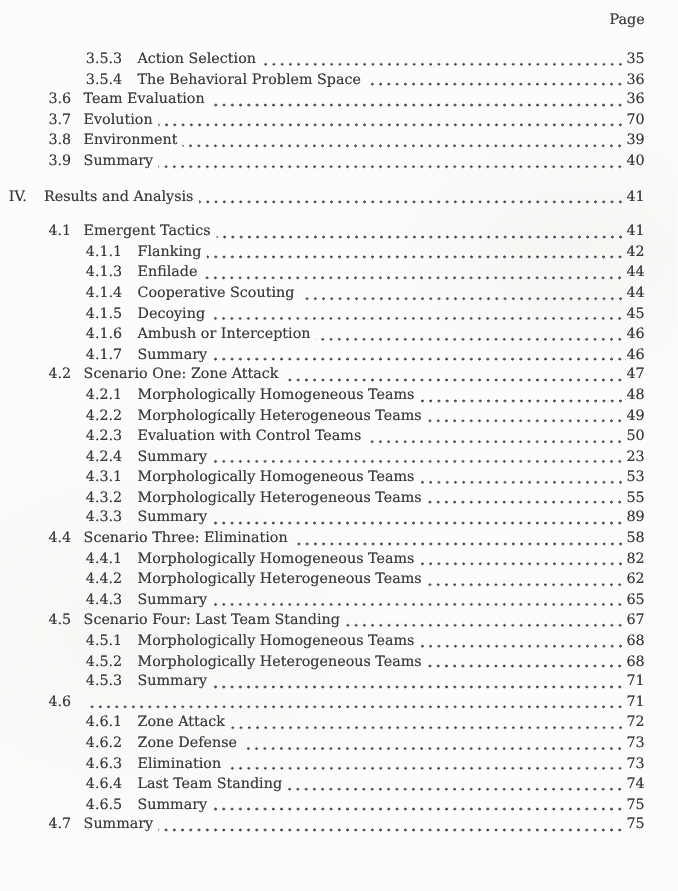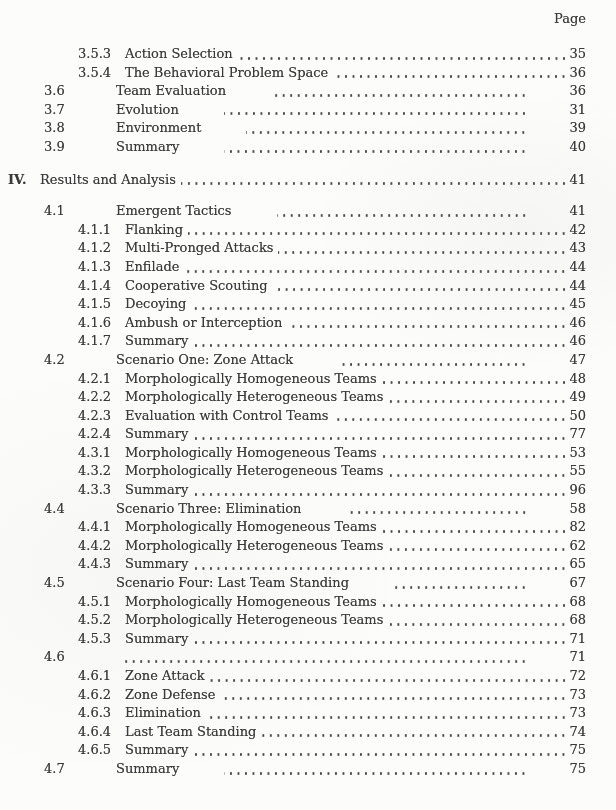--- a/index.html
+++ b/index.html
@@ -54,22 +54,22 @@
     background-size:7.5px 3px;
     background-repeat:repeat-x;
     background-position:right bottom 4px;
   }
   .toc-row .pageno{
     flex:0 0 auto;
     min-width:16px;
     text-align:right;
   }
   .level-1{padding-left:8px;  margin-top:14px; margin-bottom:13px;}
-  .level-1 .num{width:32px;font-weight:bold;}
-  .level-2{padding-left:44px;gap:40px;}
+  .level-1 .num{width:32px;}
+  .level-2{padding-left:44px;}
   .level-2 .num{width:32px;}
   .level-3{padding-left:78px;}
   .level-3 .num{width:47px;}
 </style>
 </head>
 <body>
 
 <div class="sheet">
   <div class="page-header">Page</div>
   <div class="toc">
@@ -88,21 +88,21 @@
       <div class="toc-row level-2">
     <span class="num">3.6</span>
     <span class="title">Team Evaluation</span>
     <span class="leader"></span>
     <span class="pageno">36</span>
   </div>
       <div class="toc-row level-2">
     <span class="num">3.7</span>
     <span class="title">Evolution</span>
     <span class="leader"></span>
-    <span class="pageno">31</span>
+    <span class="pageno">70</span>
   </div>
       <div class="toc-row level-2">
     <span class="num">3.8</span>
     <span class="title">Environment</span>
     <span class="leader"></span>
     <span class="pageno">39</span>
   </div>
       <div class="toc-row level-2">
     <span class="num">3.9</span>
     <span class="title">Summary</span>
@@ -121,26 +121,20 @@
     <span class="leader"></span>
     <span class="pageno">41</span>
   </div>
       <div class="toc-row level-3">
     <span class="num">4.1.1</span>
     <span class="title">Flanking</span>
     <span class="leader"></span>
     <span class="pageno">42</span>
   </div>
       <div class="toc-row level-3">
-    <span class="num">4.1.2</span>
-    <span class="title">Multi-Pronged Attacks</span>
-    <span class="leader"></span>
-    <span class="pageno">43</span>
-  </div>
-      <div class="toc-row level-3">
     <span class="num">4.1.3</span>
     <span class="title">Enfilade</span>
     <span class="leader"></span>
     <span class="pageno">44</span>
   </div>
       <div class="toc-row level-3">
     <span class="num">4.1.4</span>
     <span class="title">Cooperative Scouting</span>
     <span class="leader"></span>
     <span class="pageno">44</span>
@@ -184,39 +178,39 @@
       <div class="toc-row level-3">
     <span class="num">4.2.3</span>
     <span class="title">Evaluation with Control Teams</span>
     <span class="leader"></span>
     <span class="pageno">50</span>
   </div>
       <div class="toc-row level-3">
     <span class="num">4.2.4</span>
     <span class="title">Summary</span>
     <span class="leader"></span>
-    <span class="pageno">77</span>
+    <span class="pageno">23</span>
   </div>
       <div class="toc-row level-3">
     <span class="num">4.3.1</span>
     <span class="title">Morphologically Homogeneous Teams</span>
     <span class="leader"></span>
     <span class="pageno">53</span>
   </div>
       <div class="toc-row level-3">
     <span class="num">4.3.2</span>
     <span class="title">Morphologically Heterogeneous Teams</span>
     <span class="leader"></span>
     <span class="pageno">55</span>
   </div>
       <div class="toc-row level-3">
     <span class="num">4.3.3</span>
     <span class="title">Summary</span>
     <span class="leader"></span>
-    <span class="pageno">96</span>
+    <span class="pageno">89</span>
   </div>
       <div class="toc-row level-2">
     <span class="num">4.4</span>
     <span class="title">Scenario Three: Elimination</span>
     <span class="leader"></span>
     <span class="pageno">58</span>
   </div>
       <div class="toc-row level-3">
     <span class="num">4.4.1</span>
     <span class="title">Morphologically Homogeneous Teams</span>

